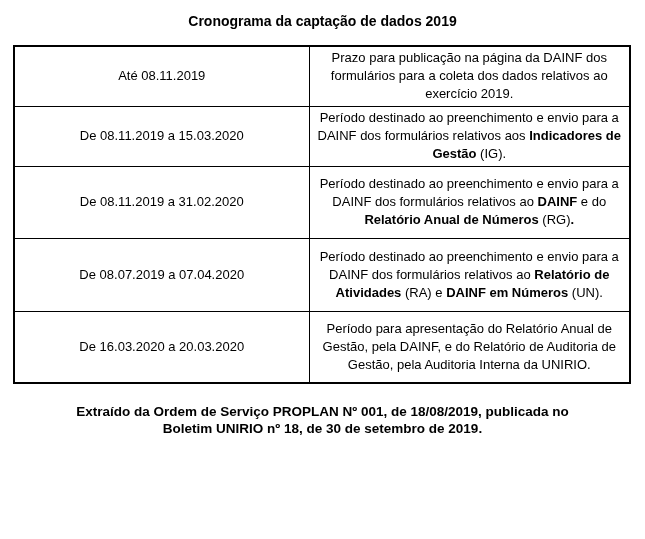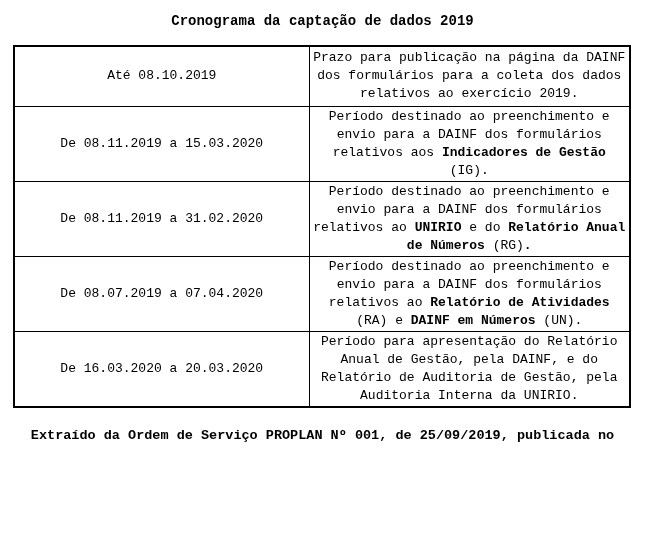--- a/index.html
+++ b/index.html
@@ -12,21 +12,20 @@
     height: 539px;
     font-family: "Liberation Sans", sans-serif;
     color: #000000;
     overflow: hidden;
   }
   .page {
     width: 645px;
     height: 539px;
     background: #ffffff;
     box-sizing: border-box;
-    font-family: Liberation Mono, monospace;
   }
   .doc-title {
     padding-top: 13px;
     text-align: center;
     font-weight: bold;
     font-size: 14px;
     line-height: 16px;
   }
   table.schedule {
     border-collapse: collapse;
@@ -67,39 +66,40 @@
 
   <div class="doc-title">Cronograma da captação de dados 2019</div>
 
   <table class="schedule">
     <colgroup>
       <col class="c-period">
       <col class="c-desc">
     </colgroup>
     <tbody>
       <tr class="r3l">
-        <td>Até 08.10.2019</td>
+        <td>Até 08.11.2019</td>
         <td><span>Prazo para publicação na página da DAINF dos formulários para a coleta dos dados relativos ao exercício 2019.</span></td>
       </tr>
       <tr class="r3l">
         <td>De 08.11.2019 a 15.03.2020</td>
         <td><span>Período destinado ao preenchimento e envio para a DAINF dos formulários relativos aos </span><span class="b">Indicadores de Gestão</span><span> (IG).</span></td>
       </tr>
       <tr class="r4l">
         <td>De 08.11.2019 a 31.02.2020</td>
-        <td><span>Período destinado ao preenchimento e envio para a DAINF dos formulários relativos ao </span><span class="b">UNIRIO</span><span> e do </span><span class="b">Relatório Anual de Números</span><span> (RG)</span><span class="b">.</span></td>
+        <td><span>Período destinado ao preenchimento e envio para a DAINF dos formulários relativos ao </span><span class="b">DAINF</span><span> e do </span><span class="b">Relatório Anual de Números</span><span> (RG)</span><span class="b">.</span></td>
       </tr>
       <tr class="r4l2">
         <td>De 08.07.2019 a 07.04.2020</td>
         <td><span>Período destinado ao preenchimento e envio para a DAINF dos formulários relativos ao </span><span class="b">Relatório de Atividades</span><span> (RA) e </span><span class="b">DAINF em Números</span><span> (UN).</span></td>
       </tr>
       <tr class="r4l">
         <td>De 16.03.2020 a 20.03.2020</td>
         <td><span>Período para apresentação do Relatório Anual de Gestão, pela DAINF, e do Relatório de Auditoria de Gestão, pela Auditoria Interna da UNIRIO.</span></td>
       </tr>
     </tbody>
   </table>
 
   <div class="source-note">
-    <div>Extraído da Ordem de Serviço PROPLAN Nº 001, de 25/09/2019, publicada no</div>
+    <div>Extraído da Ordem de Serviço PROPLAN Nº 001, de 18/08/2019, publicada no</div>
+    <div>Boletim UNIRIO nº 18, de 30 de setembro de 2019.</div>
   </div>
 
 </div>
 
 </body></html>

